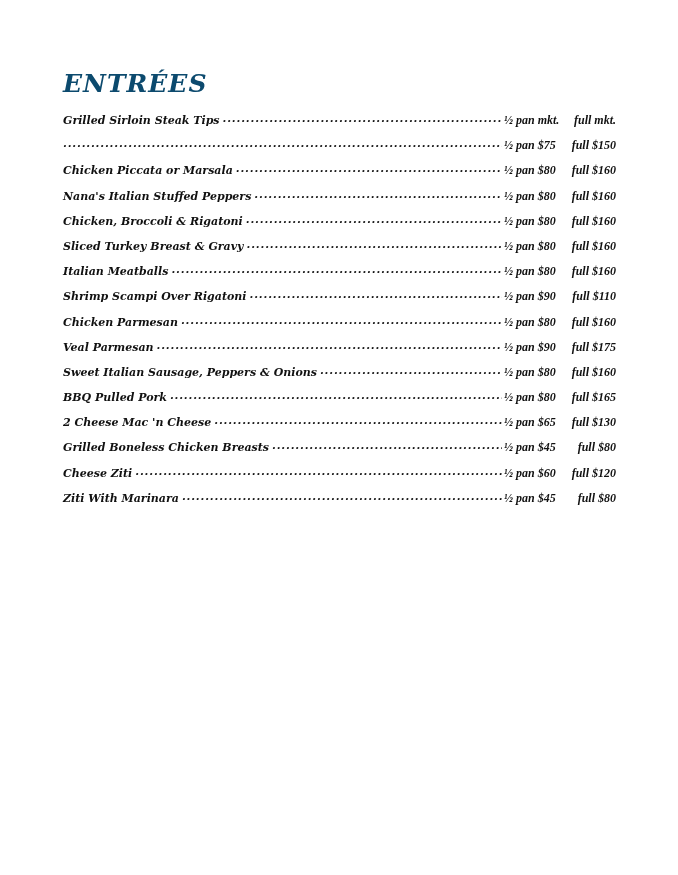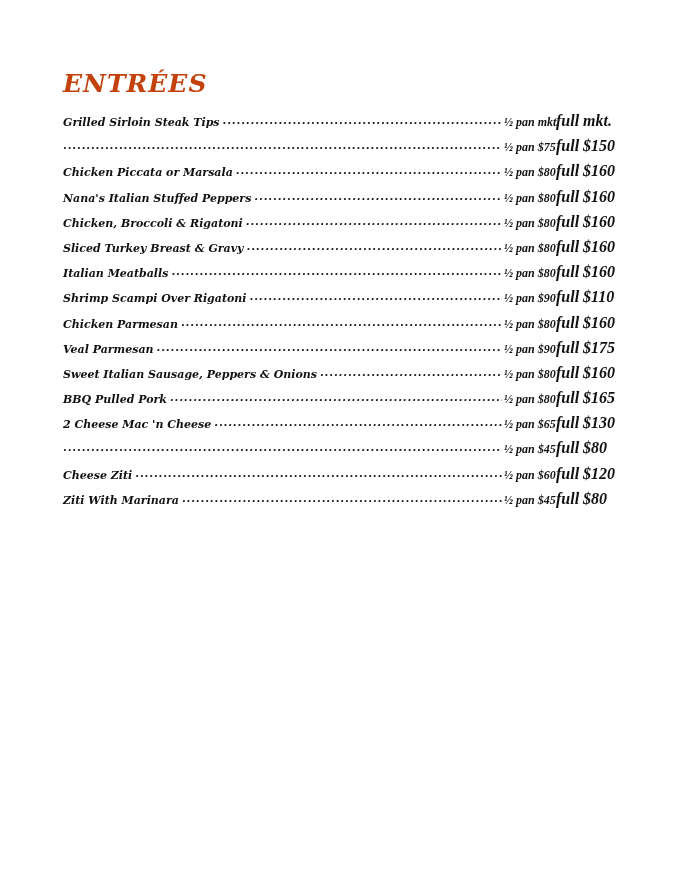--- a/index.html
+++ b/index.html
@@ -20,21 +20,21 @@
       left: 63px;
       top: 66px;
       width: 553px;
     }
     .section-title {
       font-family: "DejaVu Serif", serif;
       font-style: italic;
       font-weight: bold;
       font-size: 25px;
       letter-spacing: 1px;
-      color: #c2410c;
+      color: #0c4a6e;
       margin: 0;
       height: 36px;
       line-height: 36px;
     }
     .menu-list {
       margin: 0;
       padding: 0;
       list-style: none;
       position: relative;
       top: 6px;
@@ -75,23 +75,23 @@
     .half-price {
       flex: 0 0 auto;
       width: 52px;
       text-align: left;
       font-family: "Liberation Serif", serif;
       font-size: 12px;
     }
     .full-price {
       flex: 0 0 60px;
       width: 60px;
-      text-align: left;
+      text-align: right;
       font-family: "Liberation Serif", serif;
-      font-size: 16px;
+      font-size: 12px;
     }
   </style>
 </head>
 <body>
 
 <div class="page">
   <h1 class="section-title">ENTRÉES</h1>
 
   <ul class="menu-list">
     <li class="menu-row">
@@ -165,20 +165,21 @@
       <span class="half-price">½ pan $80</span>
       <span class="full-price">full $165</span>
     </li>
     <li class="menu-row">
       <span class="item-name">2 Cheese Mac 'n Cheese</span>
       <span class="leader"></span>
       <span class="half-price">½ pan $65</span>
       <span class="full-price">full $130</span>
     </li>
     <li class="menu-row">
+      <span class="item-name">Grilled Boneless Chicken Breasts</span>
       <span class="leader"></span>
       <span class="half-price">½ pan $45</span>
       <span class="full-price">full $80</span>
     </li>
     <li class="menu-row">
       <span class="item-name">Cheese Ziti</span>
       <span class="leader"></span>
       <span class="half-price">½ pan $60</span>
       <span class="full-price">full $120</span>
     </li>

